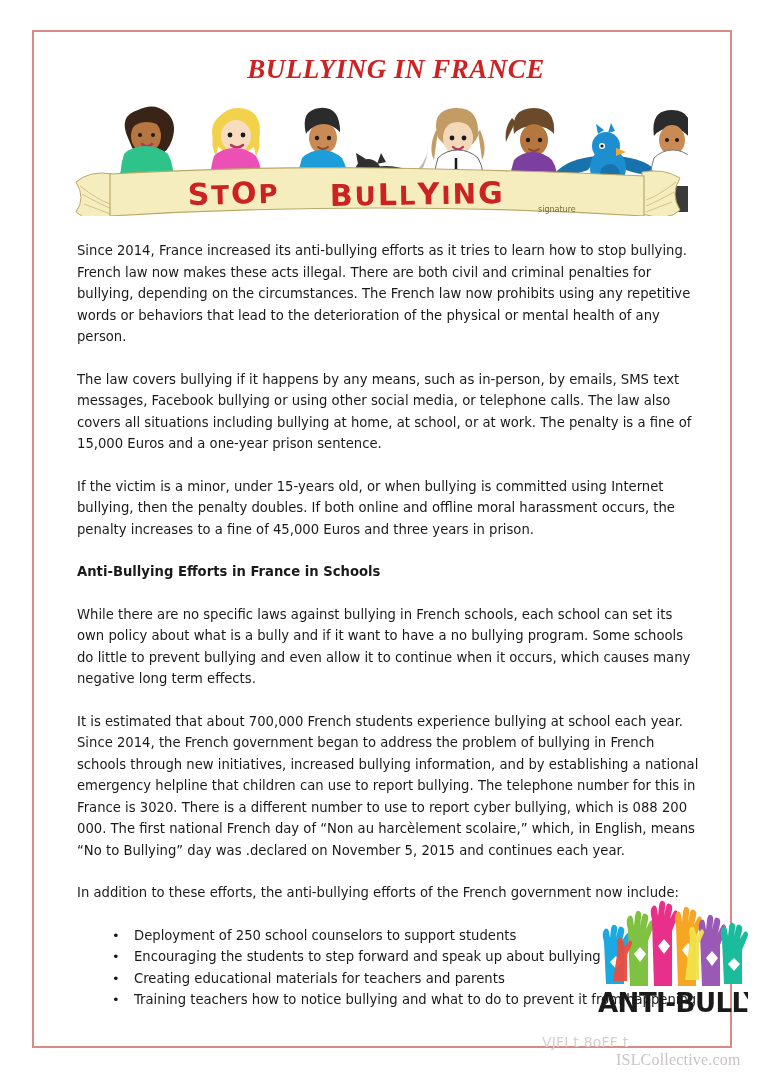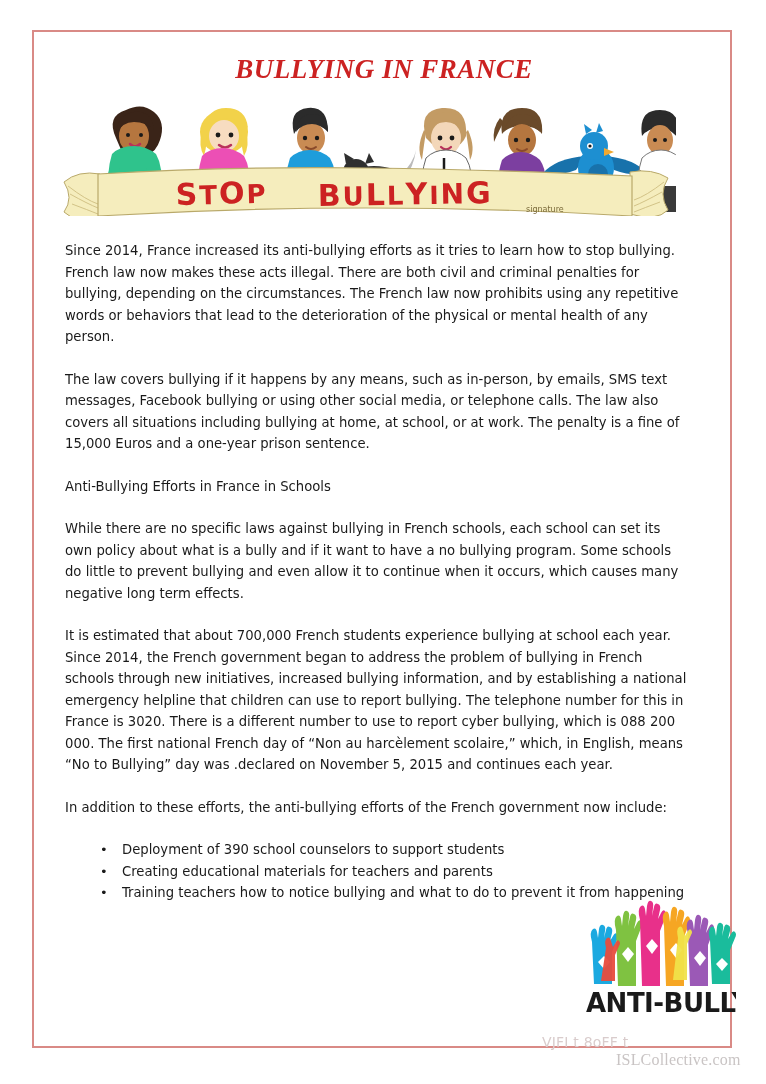--- a/index.html
+++ b/index.html
@@ -22,21 +22,21 @@
     top: 30px;
     width: 700px;
     height: 1018px;
     border: 2px solid #d98a86;
     box-sizing: border-box;
     background: #ffffff;
   }
 
   #content {
     position: absolute;
-    left: 0;
+    left: 12px;
     top: 0;
     width: 700px;
     height: 1018px;
   }
 
   
   #doc-title {
     position: absolute;
     left: 0;
     top: 22px;
@@ -68,21 +68,21 @@
     width: 640px;
     font-family: "DejaVu Sans", sans-serif;
     font-size: 13.2px;
     line-height: 21.5px;
     color: #1a1a1a;
   }
   #body-copy p {
     margin: 0 14px 21px 0;
   }
   .section-heading {
-    font-weight: normal;
+    font-weight: bold;
     font-size: 13.2px;
     margin: 0;
     line-height: 21.5px;
   }
   .lead-in {
     margin: 0 0 14px 0;
   }
 
   ul.bullets {
     margin: 0;
@@ -274,29 +274,31 @@
           <text x="120" y="111" font-family="'DejaVu Sans', sans-serif" font-size="30" font-weight="bold" fill="#cc2222" letter-spacing="2" transform="rotate(-1.5 120 111)">S<tspan font-size="26">T</tspan><tspan font-size="30">O</tspan><tspan font-size="26">P</tspan></text>
           <text x="262" y="112" font-family="'DejaVu Sans', sans-serif" font-size="30" font-weight="bold" fill="#cc2222" letter-spacing="2" transform="rotate(-1 262 112)">B<tspan font-size="26">U</tspan><tspan font-size="30">L</tspan><tspan font-size="26">L</tspan><tspan font-size="30">Y</tspan><tspan font-size="25">I</tspan><tspan font-size="28">N</tspan><tspan font-size="30">G</tspan></text>
           <text x="470" y="118" font-family="'DejaVu Sans', sans-serif" font-size="8" fill="#7a6a3a">signature</text>
         </g>
       </svg>
     </div>
 
     <div id="body-copy">
       <p>Since 2014, France increased its anti-bullying efforts  as it tries to learn how to stop bullying. French law now makes these acts illegal. There are both civil and criminal penalties for bullying, depending on the circumstances. The French law now prohibits using any repetitive words or behaviors that lead to the deterioration of the physical or mental health of any person.</p>
       <p>The law covers bullying if it happens by any means, such as in-person, by emails, SMS text messages, Facebook bullying or using other social media, or telephone calls. The law also covers all situations including bullying at home, at school, or at work. The penalty is a fine of 15,000 Euros and a one-year prison sentence.</p>
+      <p>If the victim is a minor, under 15-years old, or when bullying is committed using Internet bullying, then the penalty doubles. If both online and offline moral harassment occurs, the penalty increases to a fine of 45,000 Euros and three years in prison.</p>
 
       <p class="section-heading">Anti-Bullying Efforts in France in Schools</p>
       <p>While there are no specific laws against bullying in French schools, each school can set its own policy about what is a bully and if it want to have a no bullying program. Some schools do little to prevent bullying and even allow it to continue when it occurs, which causes many negative long term effects.</p>
       <p>It is estimated that about 700,000 French students experience bullying at school each year. Since 2014, the French government began to address the problem of bullying in French schools through new initiatives, increased bullying information, and by establishing a national emergency helpline that children can use to report bullying. The telephone number for this in France is 3020. There is a different number to use to report cyber bullying, which is 088 200 000. The first national French day of “Non au harcèlement scolaire,” which, in English, means “No to Bullying” day was .declared on November 5, 2015 and continues each year.</p>
 
       <p class="lead-in">In addition to these efforts, the anti-bullying efforts of the French government now include:</p>
 
       <ul class="bullets">
-        <li>Deployment of 390 school counselors to support students</li>
+        <li>Deployment of 250 school counselors to support students</li>
+        <li>Encouraging the students to step forward and speak up about bullying</li>
         <li>Creating educational materials for teachers and parents</li>
         <li>Training teachers how to notice bullying and what to do to prevent it from happening</li>
 
       </ul>
     </div>
 
     <div id="anti-bully-logo">
       <svg width="150" height="130" viewBox="0 0 150 130" xmlns="http://www.w3.org/2000/svg">
         <g>
 

